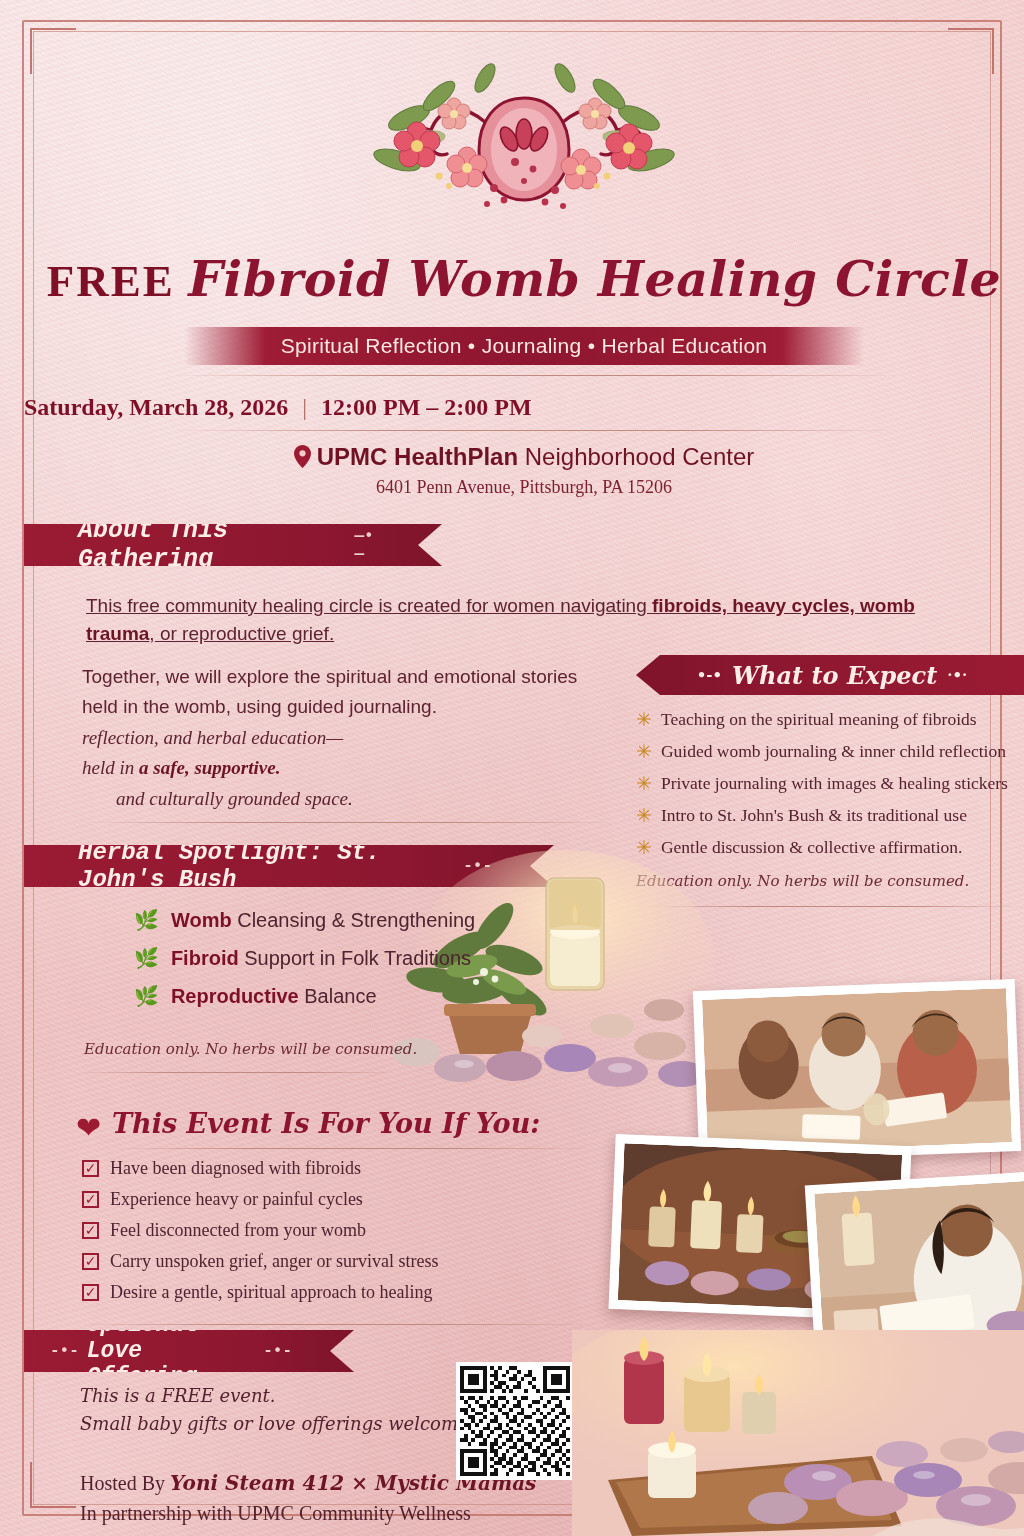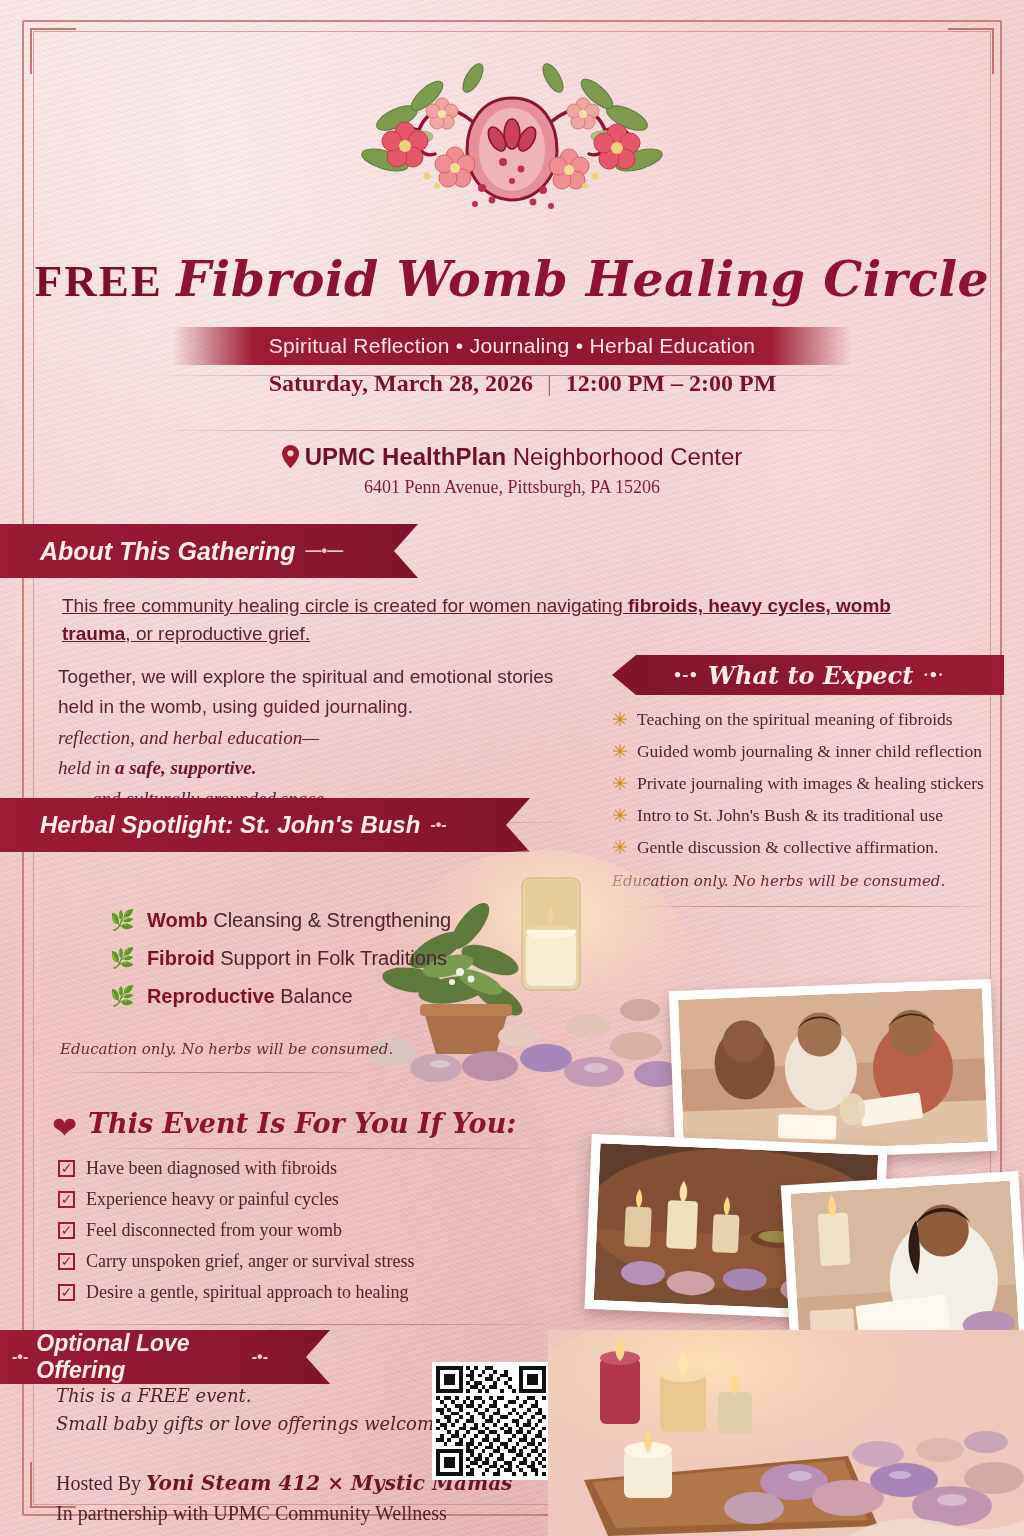--- a/index.html
+++ b/index.html
@@ -37,21 +37,21 @@
     border: 1px solid #c98a7d; opacity: .7;
   }
   .corner {
     position: absolute; width: 46px; height: 46px; border: 2px solid #b9645c; opacity:.85;
   }
   .c-tl { left: 30px; top: 28px; border-right: none; border-bottom: none; }
   .c-tr { right: 30px; top: 28px; border-left: none; border-bottom: none; }
   .c-bl { left: 30px; bottom: 28px; border-right: none; border-top: none; }
   .c-br { right: 30px; bottom: 28px; border-left: none; border-top: none; }
 
-  .content { position: absolute; inset: 0; }
+  .content { position: absolute; inset: 0; margin-left: 24px; }
 
   
   .womb-art { position: absolute; left: 50%; top: 38px; transform: translateX(-50%); width: 470px; height: 200px; }
 
   
   .title {
     position: absolute; top: 250px; left: 0; width: 100%;
     text-align: center; color: #7d1027;
     font-size: 47px; letter-spacing: .5px;
   }
@@ -66,46 +66,46 @@
     position: absolute; top: 327px; left: 50%; transform: translateX(-50%);
     width: 680px; height: 38px;
     background: linear-gradient(90deg, rgba(150,26,48,0) 0%, #9e1c35 12%, #8e1630 50%, #9e1c35 88%, rgba(150,26,48,0) 100%);
     display: flex; align-items: center; justify-content: center;
   }
   .subtitle-band span {
     color: #ffe9e3; font-weight: 400; font-size: 21px; letter-spacing: .3px;
     font-family: "Liberation Sans", sans-serif;
   }
   .datetime {
-    position: absolute; top: 370px; width: 100%; text-align: center;
-    color: #7d1027; font-size: 24px; font-weight: 700; font-family: "Liberation Serif", serif; padding-left: 21px;
+    position: absolute; top: 394px; width: 100%; text-align: left;
+    color: #7d1027; font-size: 24px; font-weight: 700; font-family: "Liberation Serif", serif;
   }
   .datetime .sep { color: #b06a62; font-weight: 400; margin: 0 14px; }
   .rule {
     position: absolute; height: 1px;
     background: linear-gradient(90deg, rgba(180,110,100,0) 0%, #c08b80 30%, #c08b80 70%, rgba(180,110,100,0) 100%);
   }
   .venue {
     position: absolute; top: 443px; width: 100%; text-align: center;
     color: #6f1324; font-size: 24px; font-family: "Liberation Sans", sans-serif;
   }
   .venue b { font-weight: 700; }
   .addr {
     position: absolute; top: 477px; width: 100%; text-align: center;
     color: #7b2130; font-size: 18px; font-family: "Liberation Serif", serif;
   }
   .pin { display:inline-block; vertical-align:-3px; margin-right:6px; }
 
   
   .ribbon {
-    position: absolute; height: 54px;
+    position: absolute; height: 42px;
     display: flex; align-items: center;
     color: #ffeee8;
-    font-family: Liberation Sans, sans-serif; font-style: italic; font-weight: 700;
-    padding-left: 40px; padding-right: 52px;
+    font-family: Liberation Mono, monospace; font-style: italic; font-weight: 700;
+    padding-left: 54px; padding-right: 52px;
     font-size: 25px;
     background: linear-gradient(90deg, #9a1b33 0%, #8d1730 70%, #7e1429 100%);
     clip-path: polygon(0 0, 100% 0, calc(100% - 24px) 50%, 100% 100%, 0 100%);
     box-shadow: 0 2px 5px rgba(110,40,40,.25);
   }
   .ribbon .deco { font-style: normal; font-size: 16px; opacity: .85; margin: 0 10px; }
 
   
   .about-p {
     position: absolute; color: #5d2330; font-size: 19px; line-height: 1.45;
@@ -393,21 +393,21 @@
         </div>
         <div class="wte-item">
           <span class="star">✳</span>
           <span>Gentle discussion &amp; collective affirmation.</span>
         </div>
       </div>
       <div class="note" style="margin-top:14px;">Education only. No herbs will be consumed.</div>
       <div class="rule" style="position:relative; margin-top:16px; width:392px;"></div>
     </div>
 
-    <div class="ribbon" style="left:0; top:798px; width:530px; font-size:24px;text-align:right;">
+    <div class="ribbon" style="left:0; top:845px; width:530px; font-size:24px;">
       <span>Herbal Spotlight: St. John's Bush</span>
       <span class="deco">-•-</span>
     </div>
 
     <div class="herb-photo">
       <svg viewBox="0 0 352 262" width="352" height="262">
         <defs>
           <radialGradient id="glow" cx="55%" cy="30%" r="60%">
             <stop offset="0%" stop-color="#ffe9c0" stop-opacity=".95"></stop>
             <stop offset="100%" stop-color="#f2cdbd" stop-opacity="0"></stop>

